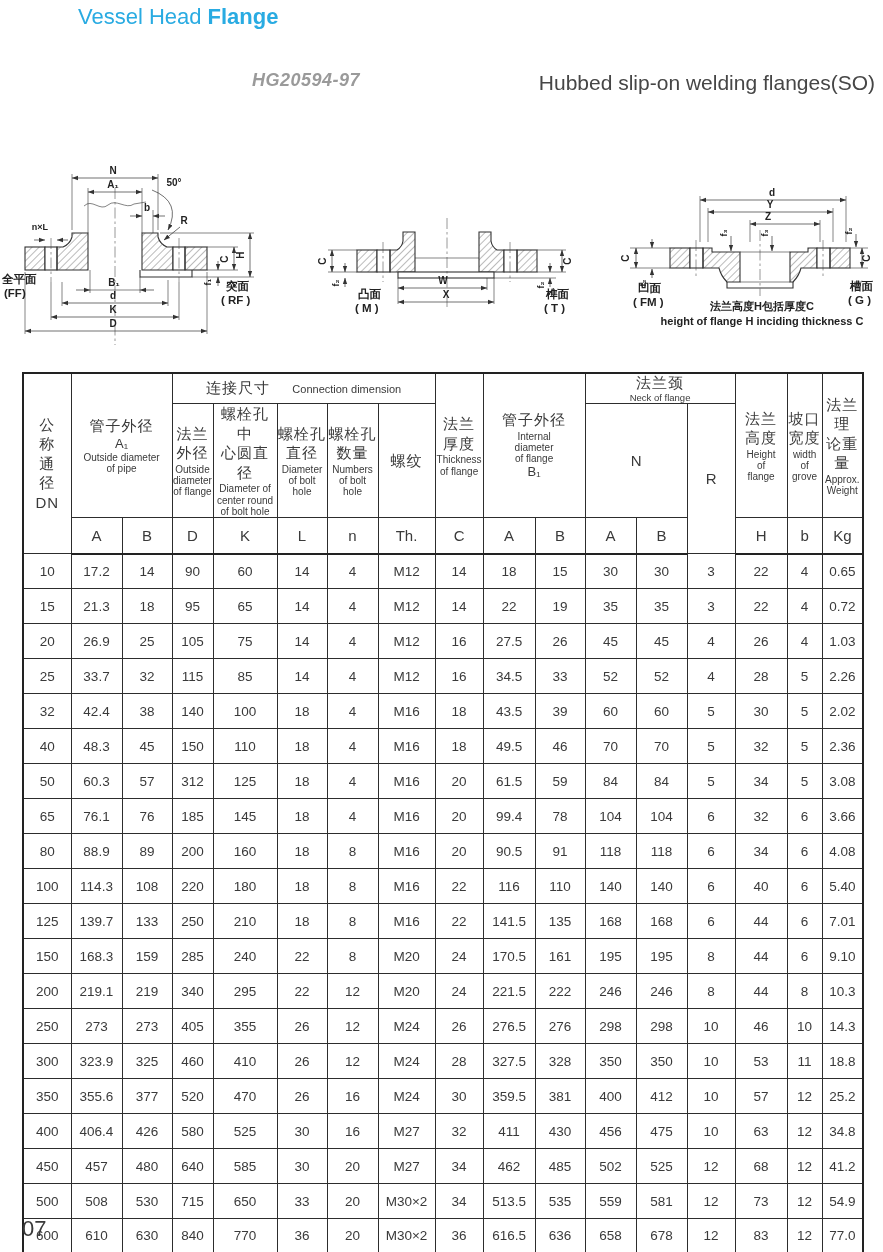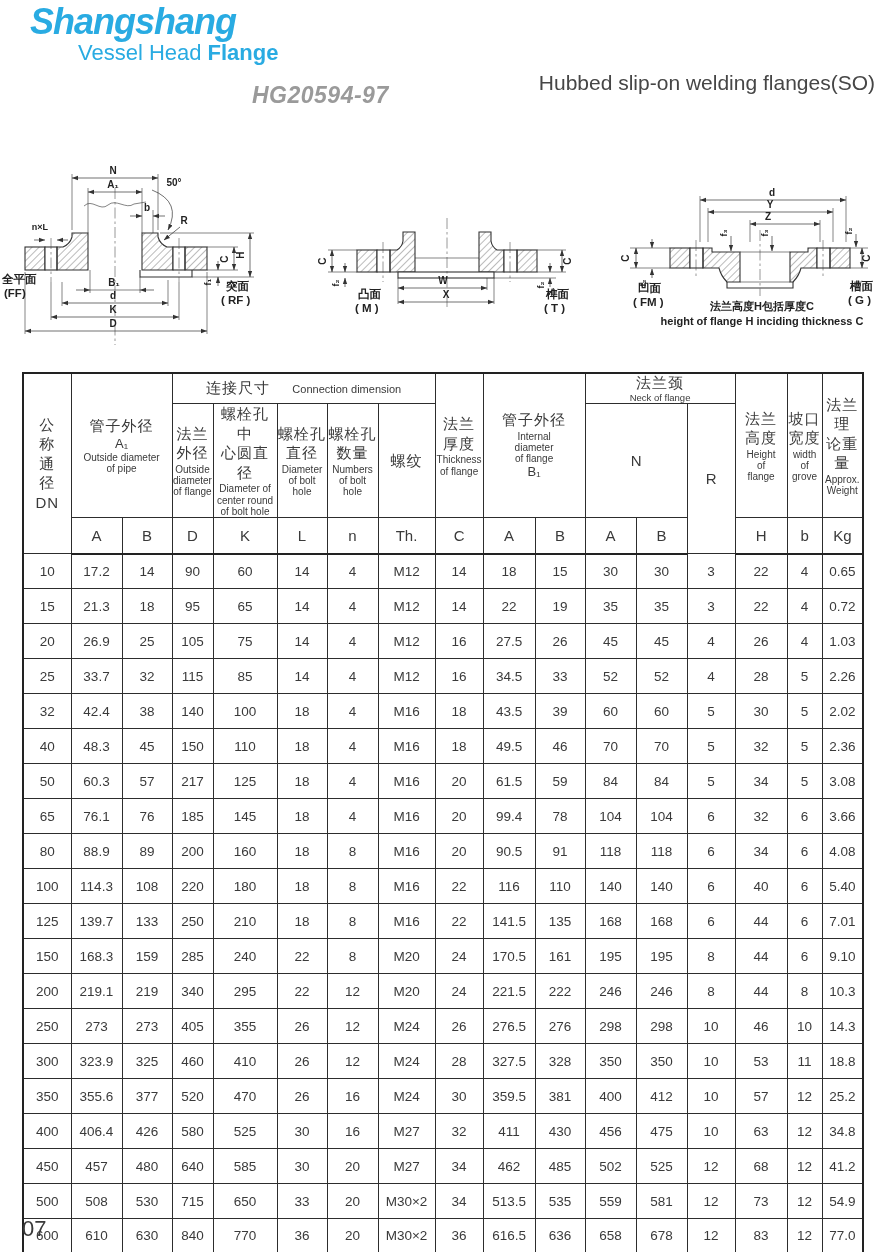--- a/index.html
+++ b/index.html
@@ -5,21 +5,21 @@
   html,body { margin:0; padding:0; background:#ffffff; }
   .page { position:relative; width:883px; height:1252px; background:#fff;
           font-family:"Liberation Sans","DejaVu Sans",sans-serif; overflow:hidden; color:#3a3a3a; }
 
   
   .logo { position:absolute; top:4px; left:30px; }
   .logo-title { font-style:italic; font-weight:bold; font-size:36px; line-height:1; color:#29abe2; letter-spacing:-1px; }
   .logo-sub { font-size:22px; line-height:1.1; color:#29abe2; margin-top:1px; letter-spacing:0;margin-left:48px; }
   .logo-sub .bold { font-weight:bold; margin-left:6px; }
   .main-title { position:absolute; top:30px; left:248px; font-size:30px; color:#3d3d3d; white-space:nowrap; }
-  .standard { position:absolute; top:70px; left:252px; font-size:23px; font-weight:bold; font-style:italic; color:#9a9a9a; letter-spacing:0.5px;margin-top:12px; }
+  .standard { position:absolute; top:70px; left:252px; font-size:18px; font-weight:bold; font-style:italic; color:#9a9a9a; letter-spacing:0.5px; }
   .subtitle-en { position:absolute; top:71px; right:8px; font-size:21px; color:#464646; }
 
   
   .drawings { position:absolute; top:130px; left:0; }
   .drawings text { font-family:inherit; }
   .dt  { font-size:10px; font-weight:bold; fill:#222; }
   .dt9 { font-size:9px;  font-weight:bold; fill:#222; }
   .face { font-size:11.5px; font-weight:bold; fill:#222; }
   .cap  { font-size:11px; font-weight:bold; fill:#222; }
   .hat { fill:url(#hatch); stroke:#333; stroke-width:1.1; }
@@ -51,21 +51,20 @@
   .dn-text { font-size:15px; line-height:1.3; }
 
   .page-number { position:absolute; left:22px; top:1216px; font-size:22px; color:#3a3a3a; }
 </style>
 </head>
 <body>
 
 <div class="page">
 
   <div class="logo">
-    <div class="logo-title">Shangshang</div>
     <div class="logo-sub"><span>Vessel Head</span><span class="bold">Flange</span></div>
   </div>
   <div class="standard">HG20594-97</div>
   <div class="subtitle-en">Hubbed slip-on welding flanges(SO)</div>
 
   <svg class="drawings" width="883" height="235" viewBox="0 0 883 235">
     <defs>
       <pattern id="hatch" patternUnits="userSpaceOnUse" width="5" height="5" patternTransform="rotate(45)">
         <line x1="0" y1="0" x2="0" y2="5" stroke="#555" stroke-width="0.8"></line>
       </pattern>
@@ -497,21 +496,21 @@
           <td>70</td>
           <td>5</td>
           <td>32</td>
           <td>5</td>
           <td>2.36</td>
         </tr>
         <tr>
           <td>50</td>
           <td>60.3</td>
           <td>57</td>
-          <td>217</td>
+          <td>312</td>
           <td>125</td>
           <td>18</td>
           <td>4</td>
           <td>M16</td>
           <td>20</td>
           <td>61.5</td>
           <td>59</td>
           <td>84</td>
           <td>84</td>
           <td>5</td>

